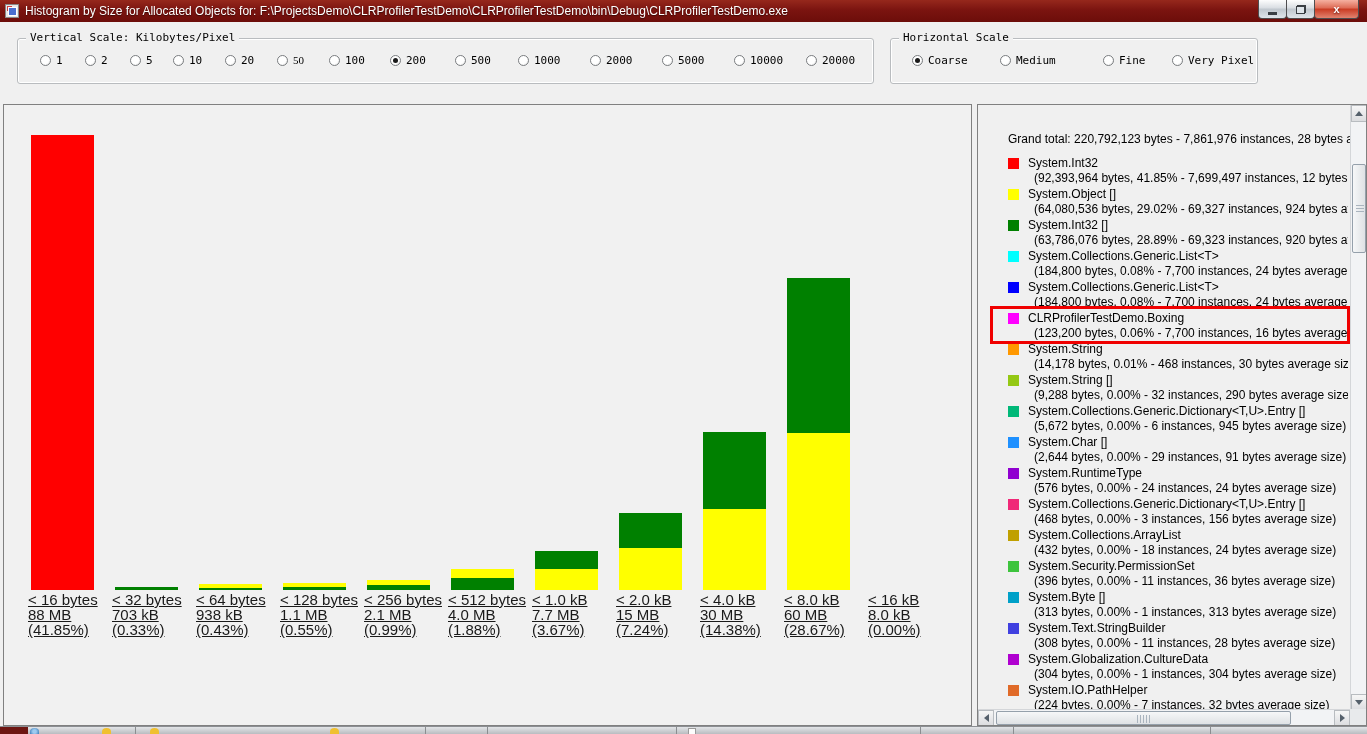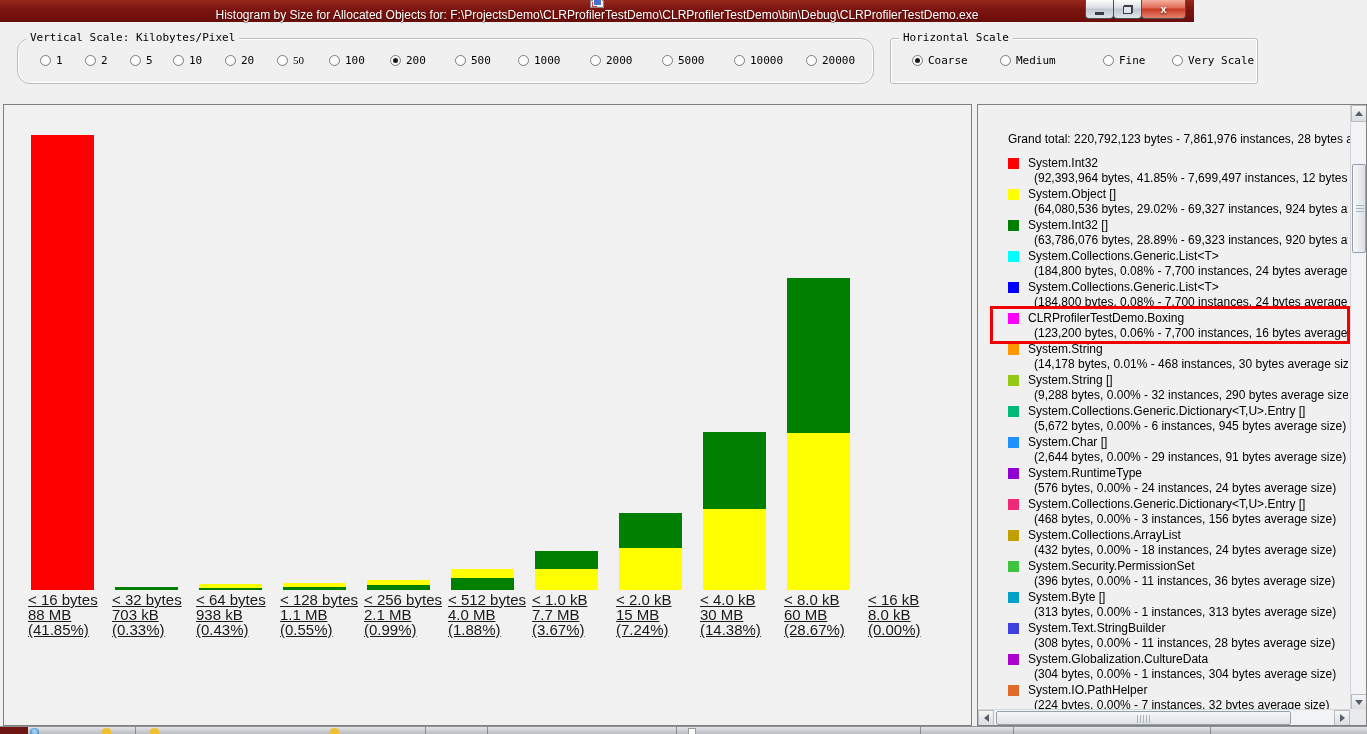--- a/index.html
+++ b/index.html
@@ -1,23 +1,23 @@
 <!DOCTYPE html>
 <html><head>
 <meta charset="utf-8">
 <style>
   * { margin:0; padding:0; box-sizing:border-box; }
   html,body { width:1367px; height:734px; overflow:hidden; background:#f0f0f0;
               font-family:"Liberation Sans", sans-serif; }
   #win { position:absolute; left:0; top:0; width:1367px; height:734px; background:#f0f0f0; }
 
   
-  #titlebar { position:absolute; left:0; top:0; width:1194px; height:22px;
+  #titlebar { position:absolute; left:0; top:0; width:1367px; height:22px;
     background:linear-gradient(180deg,#96281c 0%,#7b1410 45%,#6c0d0a 100%);
-    display:flex; align-items:center;flex-direction:column; }
+    display:flex; align-items:center; }
   #app-icon { width:14px; height:14px; margin:0 6px 0 5px; position:relative;
     background:#e8e8e8; border:1px solid #888; }
   #app-icon::before { content:""; position:absolute; left:1px; top:1px; width:5px; height:5px; background:#d04040; }
   #app-icon::after  { content:""; position:absolute; right:1px; bottom:1px; width:7px; height:7px; background:#4a6fd0; border:1px solid #fff; }
   #title-text { color:#ffffff; font-size:12px; white-space:nowrap; text-shadow:0 1px 1px rgba(0,0,0,.5); }
   #win-buttons { position:absolute; right:8px; top:0; display:flex; }
   .winbtn { height:19px; border:1px solid #4e4e50; border-top:none; border-radius:0 0 4px 4px;
     background:linear-gradient(180deg,#fdfdfd 0%,#d8dde2 45%,#bfc6cd 50%,#dfe5ea 100%);
     display:flex; align-items:center; justify-content:center; margin-left:-1px;
     font-size:11px; color:#3a3f44; }
@@ -28,21 +28,21 @@
   .glyph-min { width:9px; height:3px; background:#3a3f44; margin-top:8px; }
   .glyph-restore { position:relative; width:10px; height:9px; }
   .glyph-restore::before { content:""; position:absolute; right:0; top:0; width:7px; height:6px; border:1px solid #3a3f44; }
   .glyph-restore::after  { content:""; position:absolute; left:0; bottom:0; width:7px; height:6px; border:1px solid #3a3f44; background:#dfe5ea; }
 
   
   .groupbox { position:absolute; border:1px solid #b9bcbf; border-radius:3px;
     box-shadow:inset 0 0 0 1px #ffffff; }
   .groupbox-label { position:absolute; top:-8px; left:8px; background:#f0f0f0; padding:0 4px;
     font-family:"DejaVu Sans Mono", monospace; font-size:11px; color:#000; white-space:nowrap; }
-  #gb-vertical { left:17px; top:38px; width:857px; height:46px;border-radius:13px; }
+  #gb-vertical { left:17px; top:38px; width:857px; height:46px; }
   #gb-horizontal { left:890px; top:38px; width:368px; height:46px; }
 
   .radio-item { position:absolute; top:54px; display:flex; align-items:center;
     font-family:"DejaVu Sans Mono", monospace; font-size:11px; color:#000; white-space:nowrap; }
   .radio-circle { width:11px; height:11px; border-radius:50%; border:1px solid #7a7d80;
     background:radial-gradient(circle at 35% 35%, #ffffff 55%, #dcdcdc 100%);
     margin-right:5px; position:relative; flex:none; }
   .radio-circle.checked::after { content:""; position:absolute; left:2px; top:2px;
     width:5px; height:5px; border-radius:50%; background:#1a1a1a; }
 
@@ -186,21 +186,21 @@
       <div class="radio-item" style="left: 1000px;">
         <span class="radio-circle"></span>
         <span>Medium</span>
       </div>
       <div class="radio-item" style="left: 1103px;">
         <span class="radio-circle"></span>
         <span>Fine</span>
       </div>
       <div class="radio-item" style="left: 1172px;">
         <span class="radio-circle"></span>
-        <span>Very Scale</span>
+        <span>Very Pixel</span>
       </div>
     </div>
 
   <div id="chart-panel">
       <div class="bar-seg" style="left: 27px; top: 30px; width: 63px; height: 455px; background: rgb(255, 0, 0);"></div>
       <div class="bar-label" style="left: 24px; top: 487px;">
         <div>&lt; 16 bytes</div>
         <div>88 MB</div>
         <div>(41.85%)</div>
       </div>

